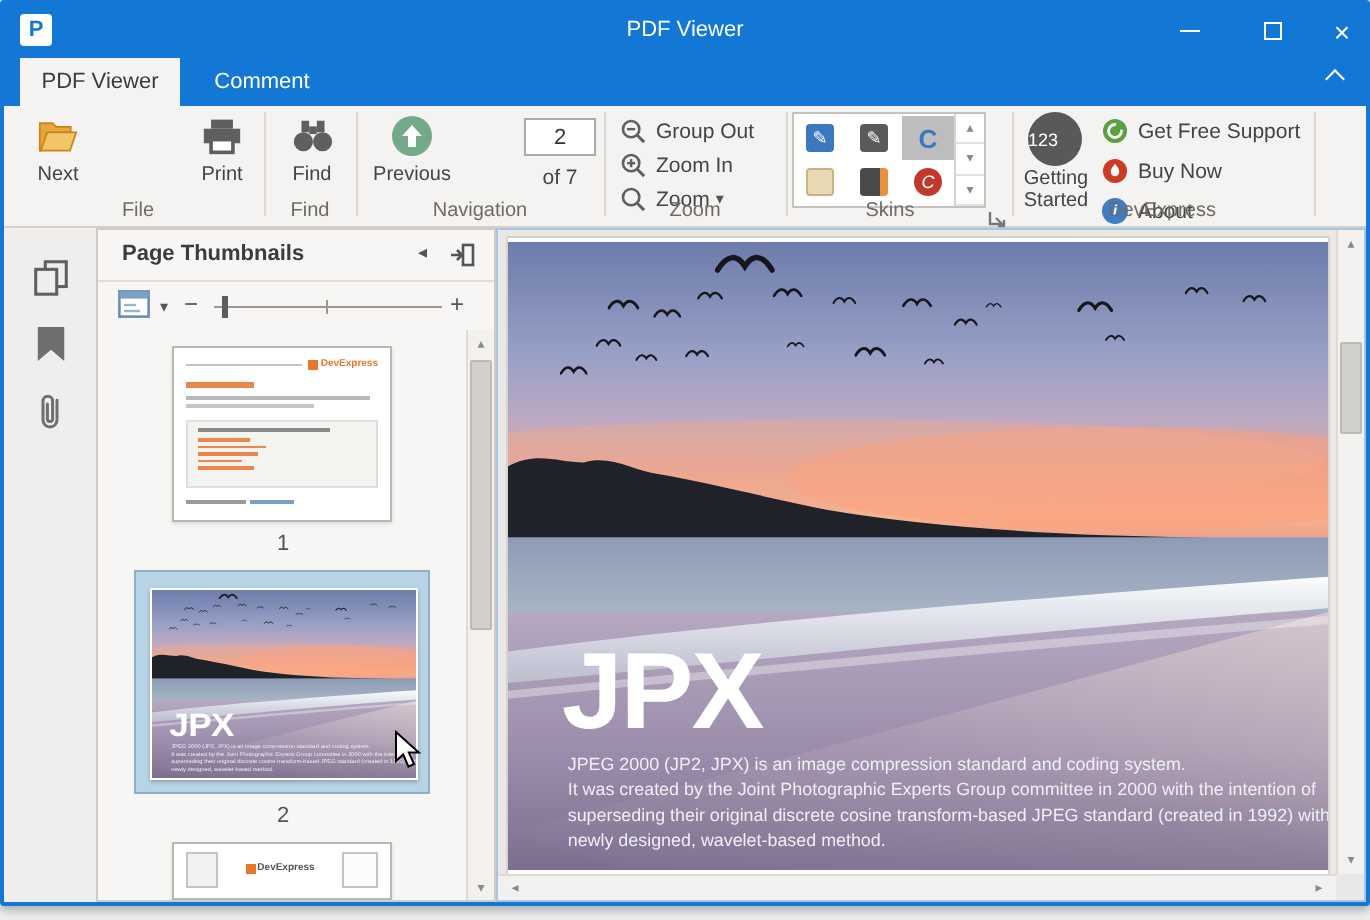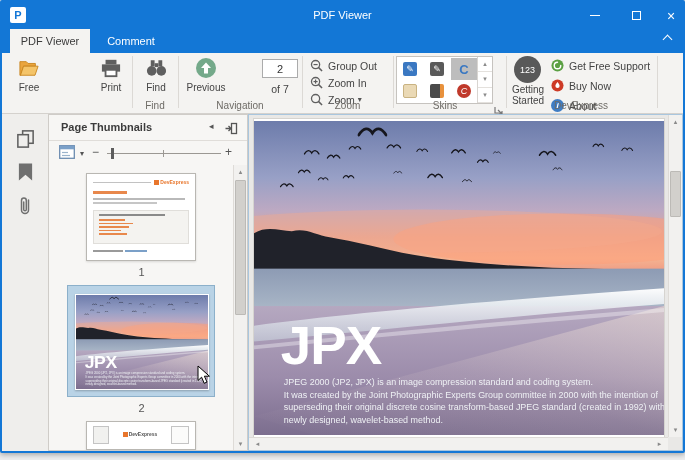--- a/index.html
+++ b/index.html
@@ -45,21 +45,21 @@
   .gcell.sel{background:#bdbdbd}
   .gscroll{left:80px;top:0;width:15px;height:46px;border-left:1px solid #d8d5d1;display:flex;
            flex-direction:column}
   .gscroll div{flex:1;display:flex;align-items:center;justify-content:center;font-size:7px;color:#8b8b8b;
                border-bottom:1px solid #e4e1dd}
   .skin-sq{width:14px;height:14px;border-radius:2px;color:#fff;font-size:9px;display:flex;align-items:center;
            justify-content:center}
   .launcher{left:492px;top:48px;width:10px;height:10px}
   
   .gs-circle{left:512px;top:3px;width:27px;height:27px;border-radius:50%;background:#595959;color:#fff;
-             font-size:9px;display:flex;align-items:center;justify-content:center}
+             font-size:9px;display:flex;align-items:center;}
   .gs-label{left:498px;top:31px;width:56px;text-align:center;font-size:10px;color:#444;line-height:11px}
   .dot{width:13px;height:13px;border-radius:50%;display:flex;align-items:center;justify-content:center;
        color:#fff;font-size:8px;flex:none}
   
   .bodyarea{left:0;top:112px;width:681px;height:337px;background:#efeeec}
   .iconstrip{left:0;top:0;width:46px;height:337px;background:#efeeec}
   .stripicon{left:11px;width:24px;height:24px;display:flex;align-items:center;justify-content:center}
   
   .panel{left:46px;top:0;width:200px;height:337px;background:#f7f6f4;border:1px solid #cfccc8}
   .panel-header{left:0;top:0;width:198px;height:26px;border-bottom:1px solid #e0ddd9}
@@ -189,32 +189,33 @@
 
   <div class="abs ribbon">
 
     <div class="abs bigbtn" style="left:8px;width:38px">
       <span class="ic">
         <svg width="22" height="20" viewBox="0 0 24 22">
             <path d="M2 4 h7 l2 2 h8 v3 H6 L3 19 H2 Z" fill="#eaa53e" stroke="#c9861f" stroke-width="1"></path>
             <path d="M6 9 h16 l-3.4 10 H2.6 Z" fill="#f4c469" stroke="#c9861f" stroke-width="1"></path>
           </svg>
       </span>
-        <span class="lbl">Free</span>
+        <span class="lbl">Next</span>
     </div>
     <div class="abs bigbtn" style="left:92px;width:34px">
       <span class="ic">
         <svg width="22" height="20" viewBox="0 0 24 22">
             <rect x="6" y="2" width="12" height="5" fill="#5f5f5f"></rect>
             <rect x="2" y="7" width="20" height="8" fill="#5f5f5f"></rect>
             <rect x="6" y="13" width="12" height="7" fill="#fff" stroke="#5f5f5f" stroke-width="2"></rect>
           </svg>
       </span>
         <span class="lbl">Print</span>
     </div>
+    <div class="abs grp-label" style="left:8px;width:118px">File</div>
     <div class="abs grp-sep" style="left:130px"></div>
 
     <div class="abs bigbtn" style="left:134px;width:40px">
       <span class="ic">
         <svg width="23" height="20" viewBox="0 0 24 20">
             <path d="M6 2 h4 v6 H6 Z M14 2 h4 v6 H14 Z" fill="#5f5f5f"></path>
             <circle cx="7" cy="13" r="5" fill="#5f5f5f"></circle>
             <circle cx="17" cy="13" r="5" fill="#5f5f5f"></circle>
             <rect x="10" y="5" width="4" height="4" fill="#5f5f5f"></rect>
           </svg>

